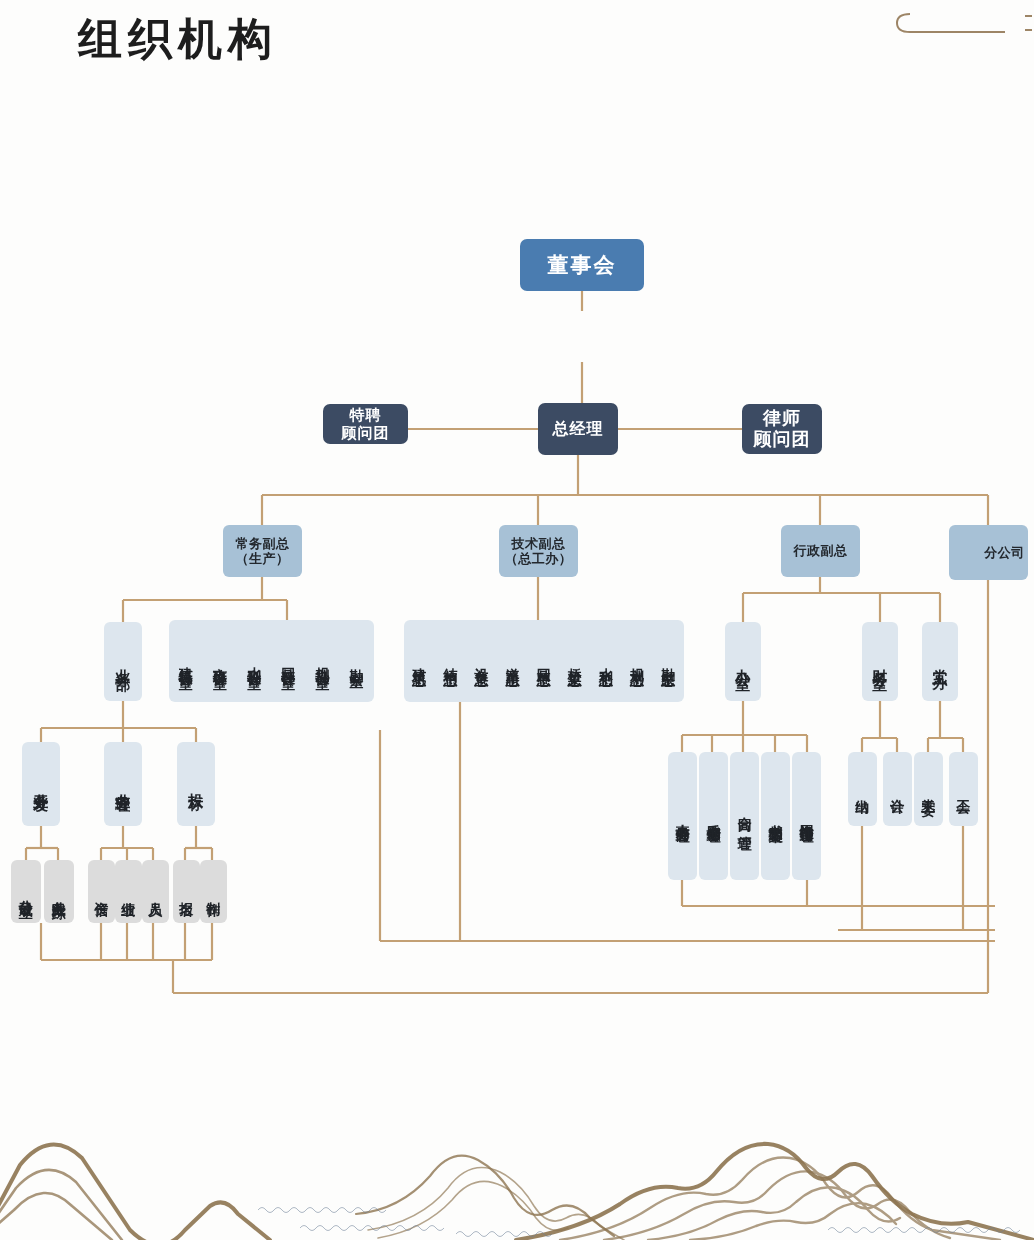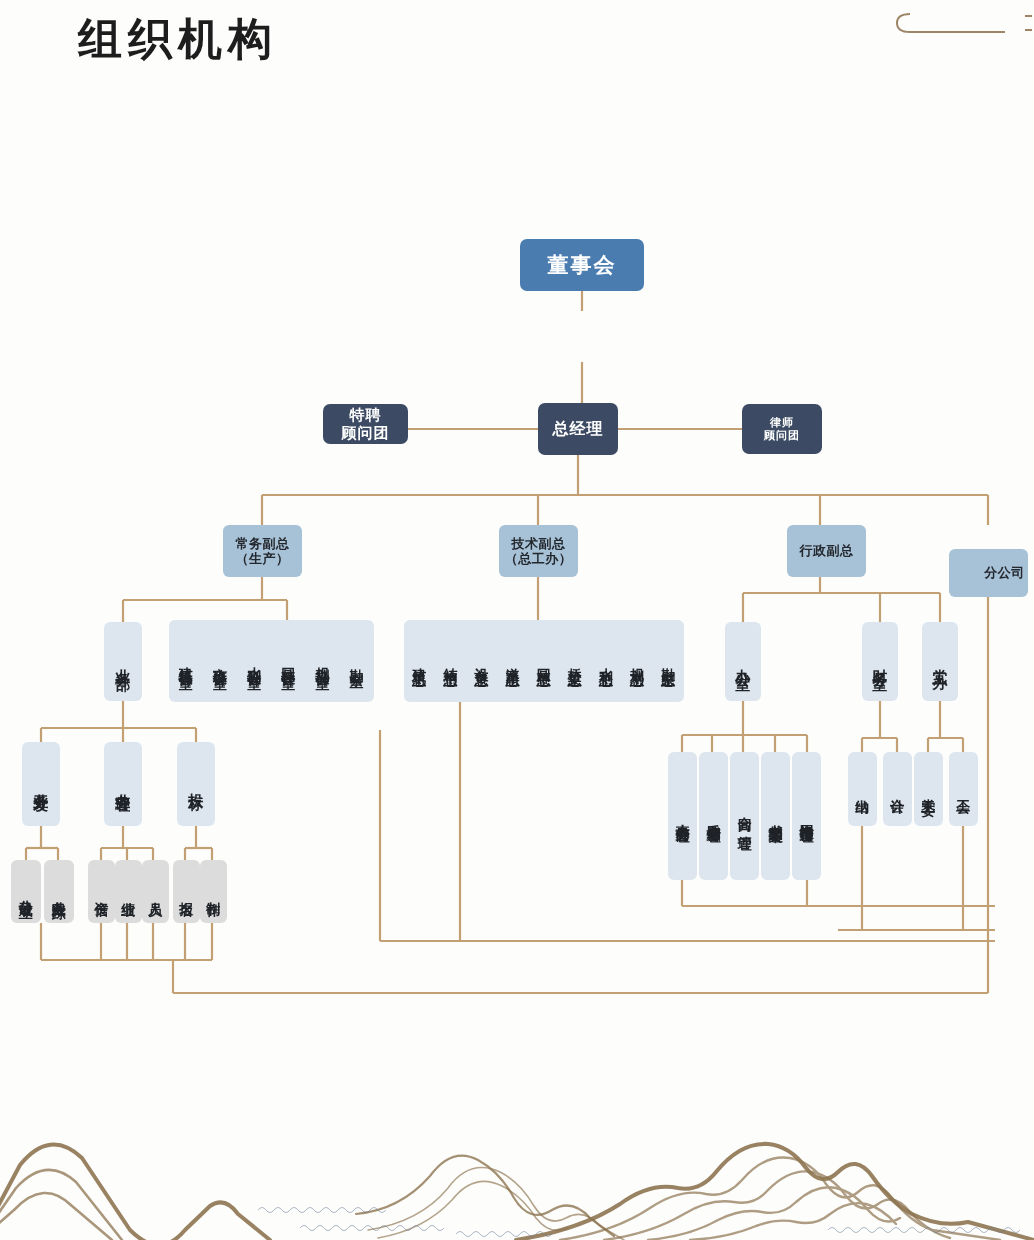--- a/index.html
+++ b/index.html
@@ -172,37 +172,37 @@
   <div class="node n-blue" style="left:520px;top:231px;width:124px;height:52px;margin-top:8px;">
     <span>董事会</span>
   </div>
   <div class="node n-navy" style="left:538px;top:403px;width:80px;height:52px;font-size:16px;">
     <span>总经理</span>
   </div>
   <div class="node n-navy" style="left:323px;top:404px;width:85px;height:40px;white-space:pre-line;font-size:15px;">
     <span>特聘
 顾问团</span>
   </div>
-  <div class="node n-navy" style="left:742px;top:404px;width:80px;height:50px;white-space:pre-line;font-size:11px;">
+  <div class="node n-navy" style="left:742px;top:404px;width:80px;height:50px;white-space:pre-line;font-size:18px;">
     <span>律师
 顾问团</span>
   </div>
 
   <div class="node n-steel" style="left:223px;top:525px;width:79px;height:52px;white-space:pre-line;">
     <span>常务副总
 （生产）</span>
   </div>
   <div class="node n-steel" style="left:499px;top:525px;width:79px;height:52px;white-space:pre-line;">
     <span>技术副总
 （总工办）</span>
   </div>
-  <div class="node n-steel" style="left:781px;top:525px;width:79px;height:52px;margin-left:6px;">
+  <div class="node n-steel" style="left:781px;top:525px;width:79px;height:52px;">
     <span>行政副总</span>
   </div>
-  <div class="node n-steel" style="left:949px;top:549px;width:79px;height:48px;padding-left:32px;">
+  <div class="node n-steel" style="left:949px;top:525px;width:79px;height:55px;padding-left:32px;">
     <span>分公司</span>
   </div>
 
   <div class="node n-l3" style="left:104px;top:622px;width:38px;height:79px;">
     <span class="vert">业务部</span>
   </div>
 
   <div class="node n-group" style="left:169px;top:620px;width:205px;height:82px;">
     <div class="grp-inner">
       <span class="grp-cell">建筑设计室</span>

